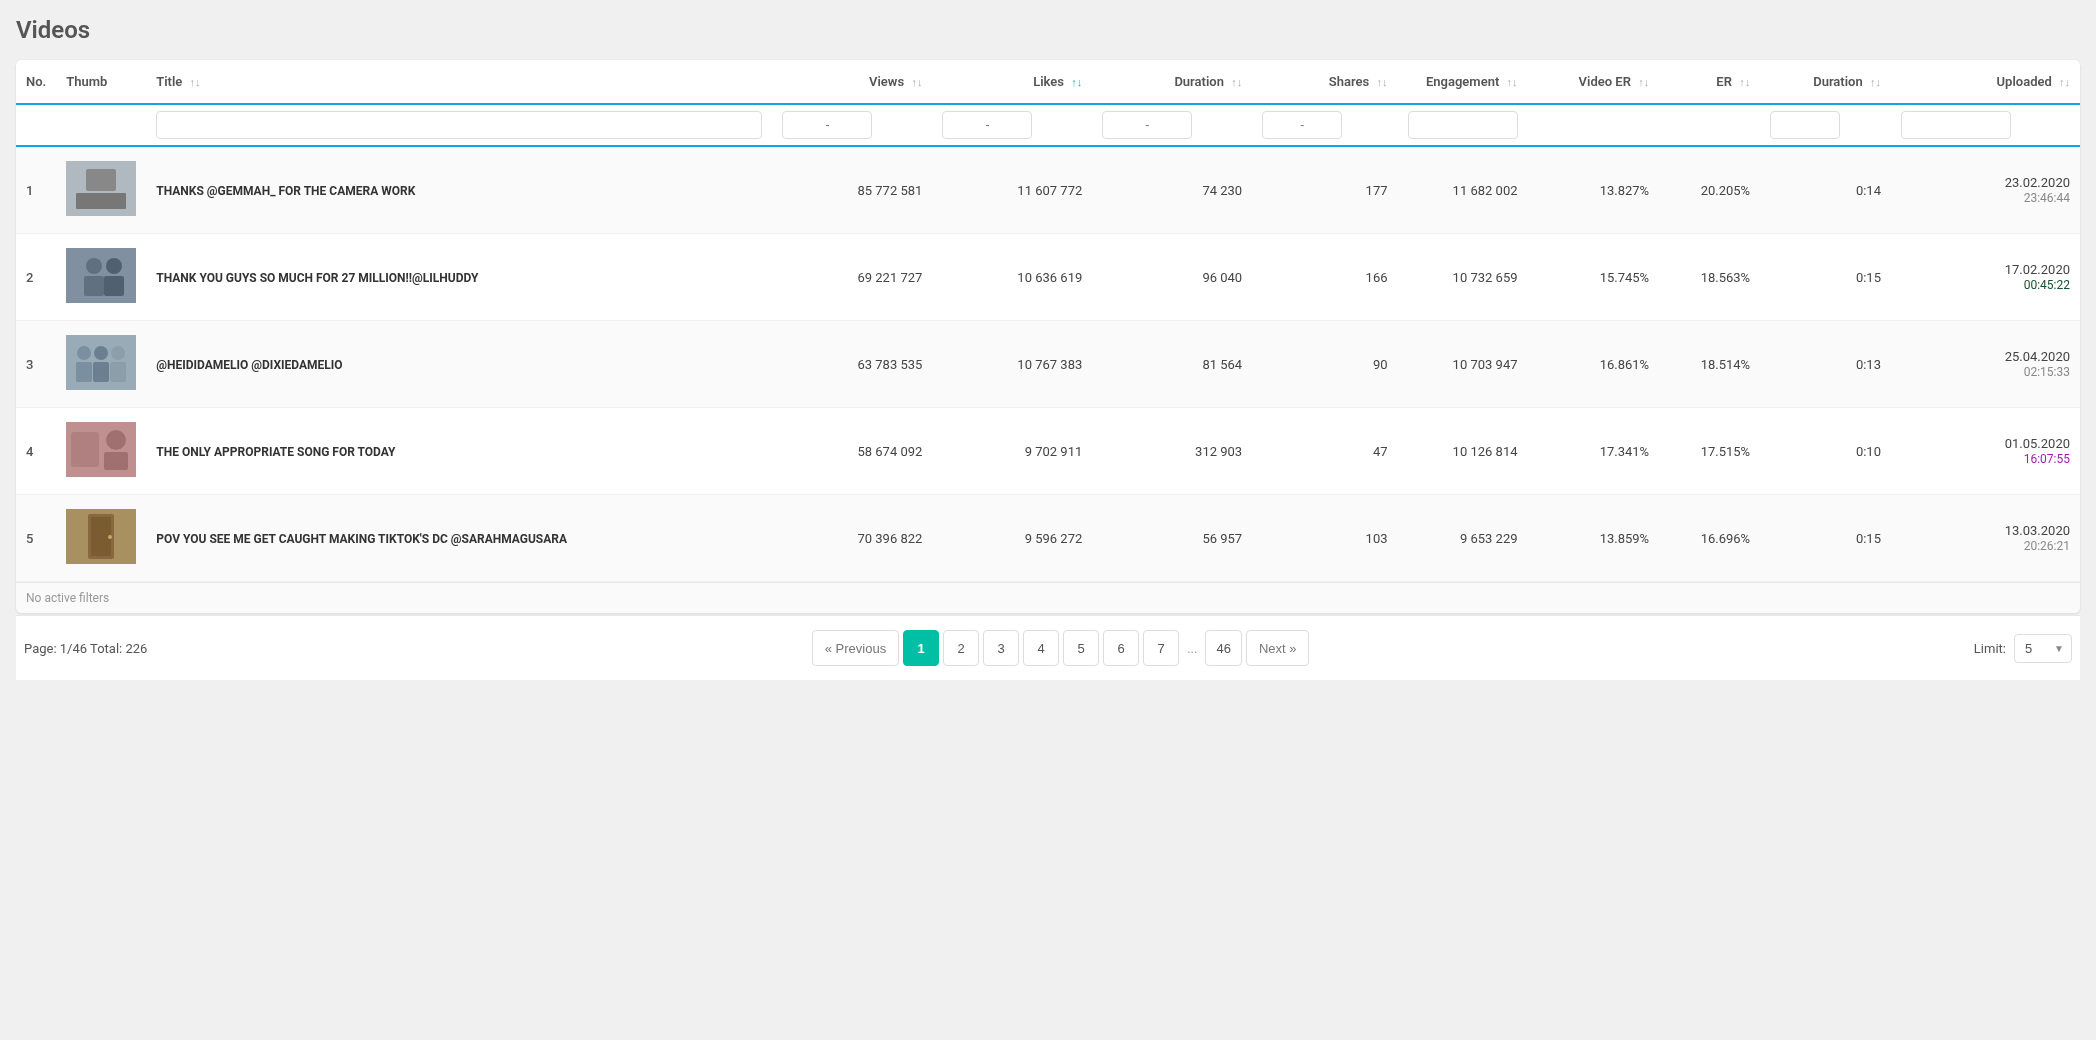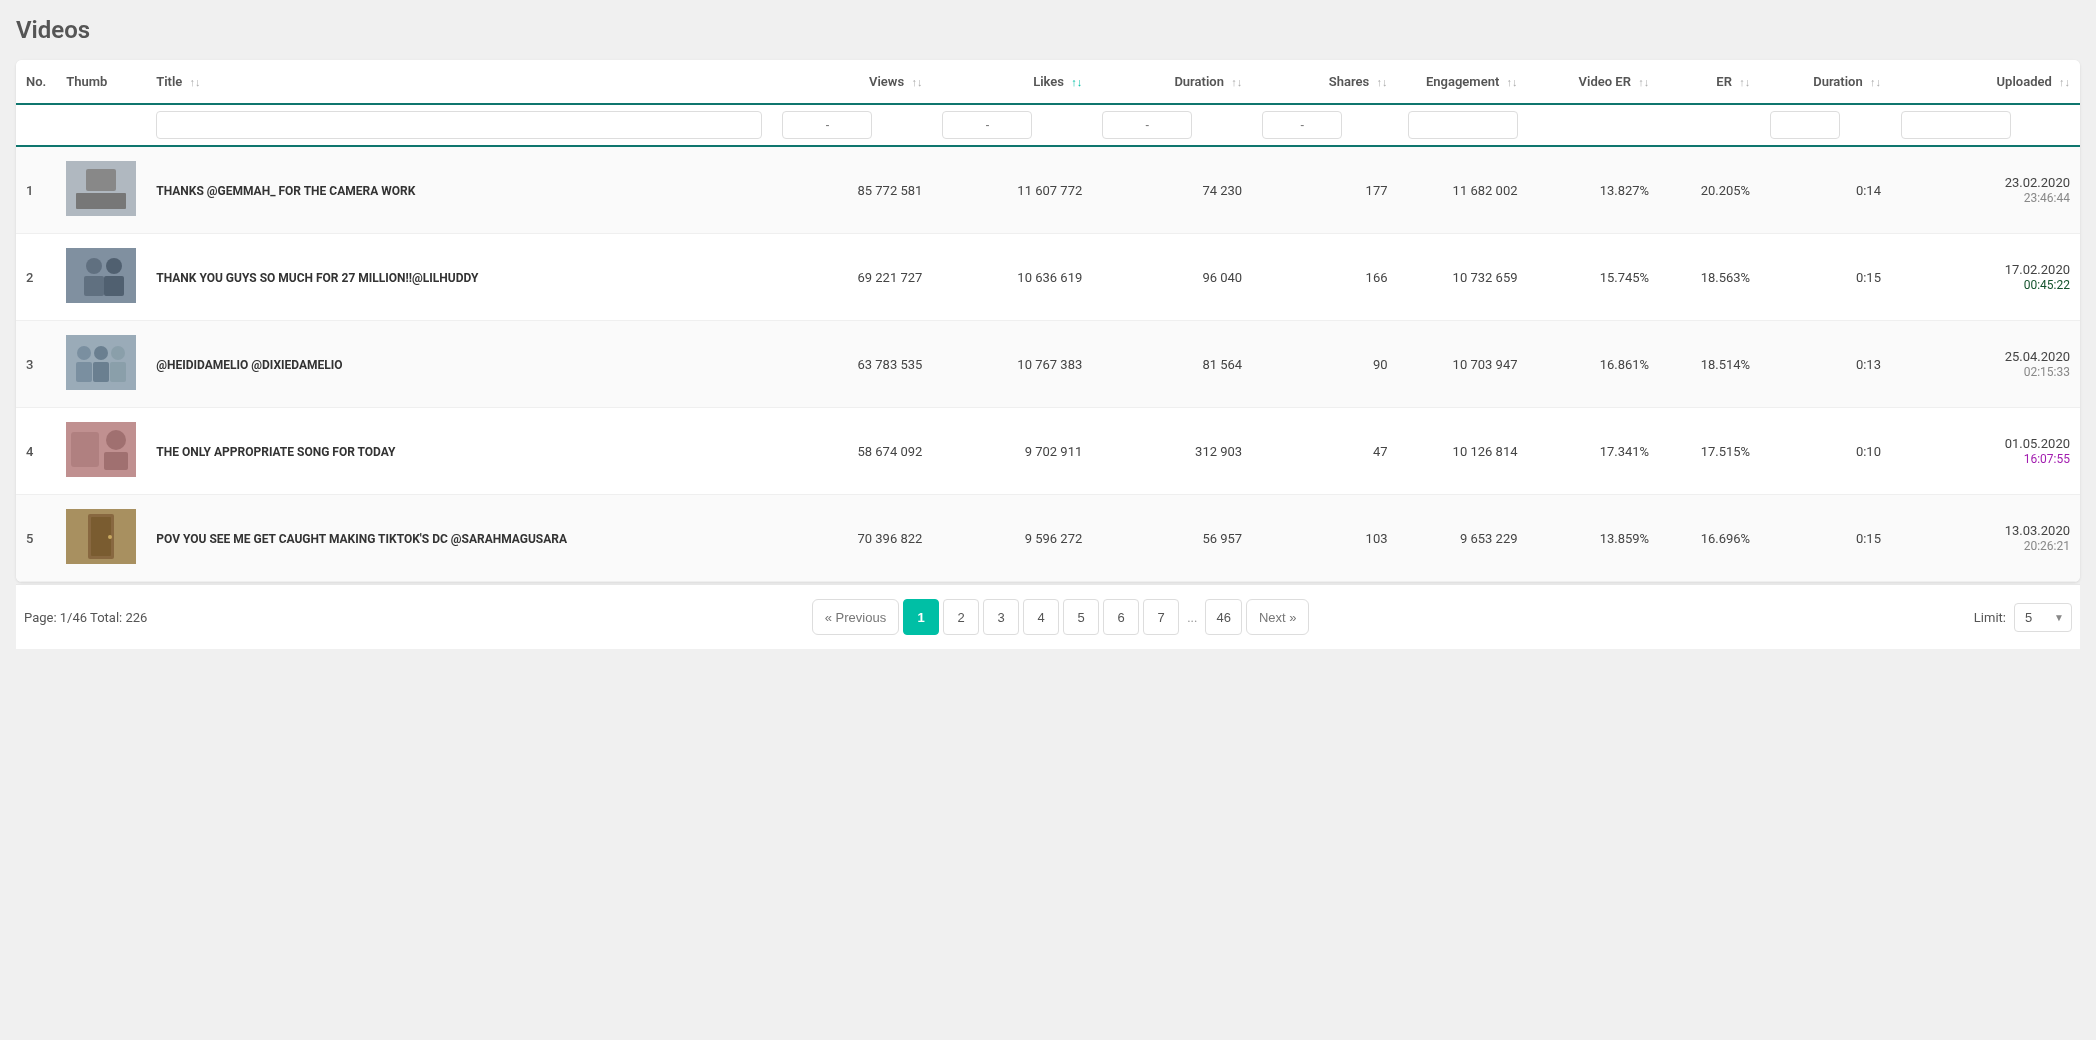--- a/index.html
+++ b/index.html
@@ -25,21 +25,21 @@
       border-radius: 6px;
       overflow: hidden;
       box-shadow: 0 1px 3px rgba(0,0,0,0.1);
     }
     table {
       width: 100%;
       border-collapse: collapse;
     }
     thead tr {
       background: #fff;
-      border-bottom: 2px solid #0f766e;
+      border-bottom: 2px solid #0ea5e9;
     }
     thead th {
       padding: 14px 10px;
       text-align: left;
       font-weight: 600;
       font-size: 13px;
       color: #555;
       white-space: nowrap;
       position: relative;
     }
@@ -111,21 +111,20 @@
     }
     .page-btn.active {
       background: #00bfa5;
       color: #fff;
       border-color: #00bfa5;
       font-weight: 600;
     }
     .page-btn.prev-next {
       color: #777;
       padding: 0 12px;
-      border-radius: 6px;
     }
     .limit-control {
       display: flex;
       align-items: center;
       gap: 8px;
       font-size: 13px;
       color: #555;
     }
     .limit-select {
       border: 1px solid #ddd;
@@ -341,20 +340,21 @@
     <td class="col-num">56 957</td>
     <td class="col-num">103</td>
     <td class="col-num">9 653 229</td>
     <td class="col-num">13.859%</td>
     <td class="col-num">16.696%</td>
     <td class="col-num">0:15</td>
     <td class="col-num" style="white-space:pre-line">13.03.2020<br><span style="color:#888;font-size:12px">20:26:21</span></td>
   </tr>
         </tbody>
     </table>
+    <div class="no-filters-row" style="padding:8px 10px;font-size:12px;color:#999;background:#fafafa;border-top:1px solid #e8e8e8;">No active filters</div>
   </div>
 
   <div class="footer-bar">
     <div class="page-info">Page: 1/46 Total: 226</div>
 
     <div class="pagination">
       <button class="page-btn prev-next">« Previous</button>
       <button class="page-btn active">1</button>
       <button class="page-btn">2</button>
       <button class="page-btn">3</button>

